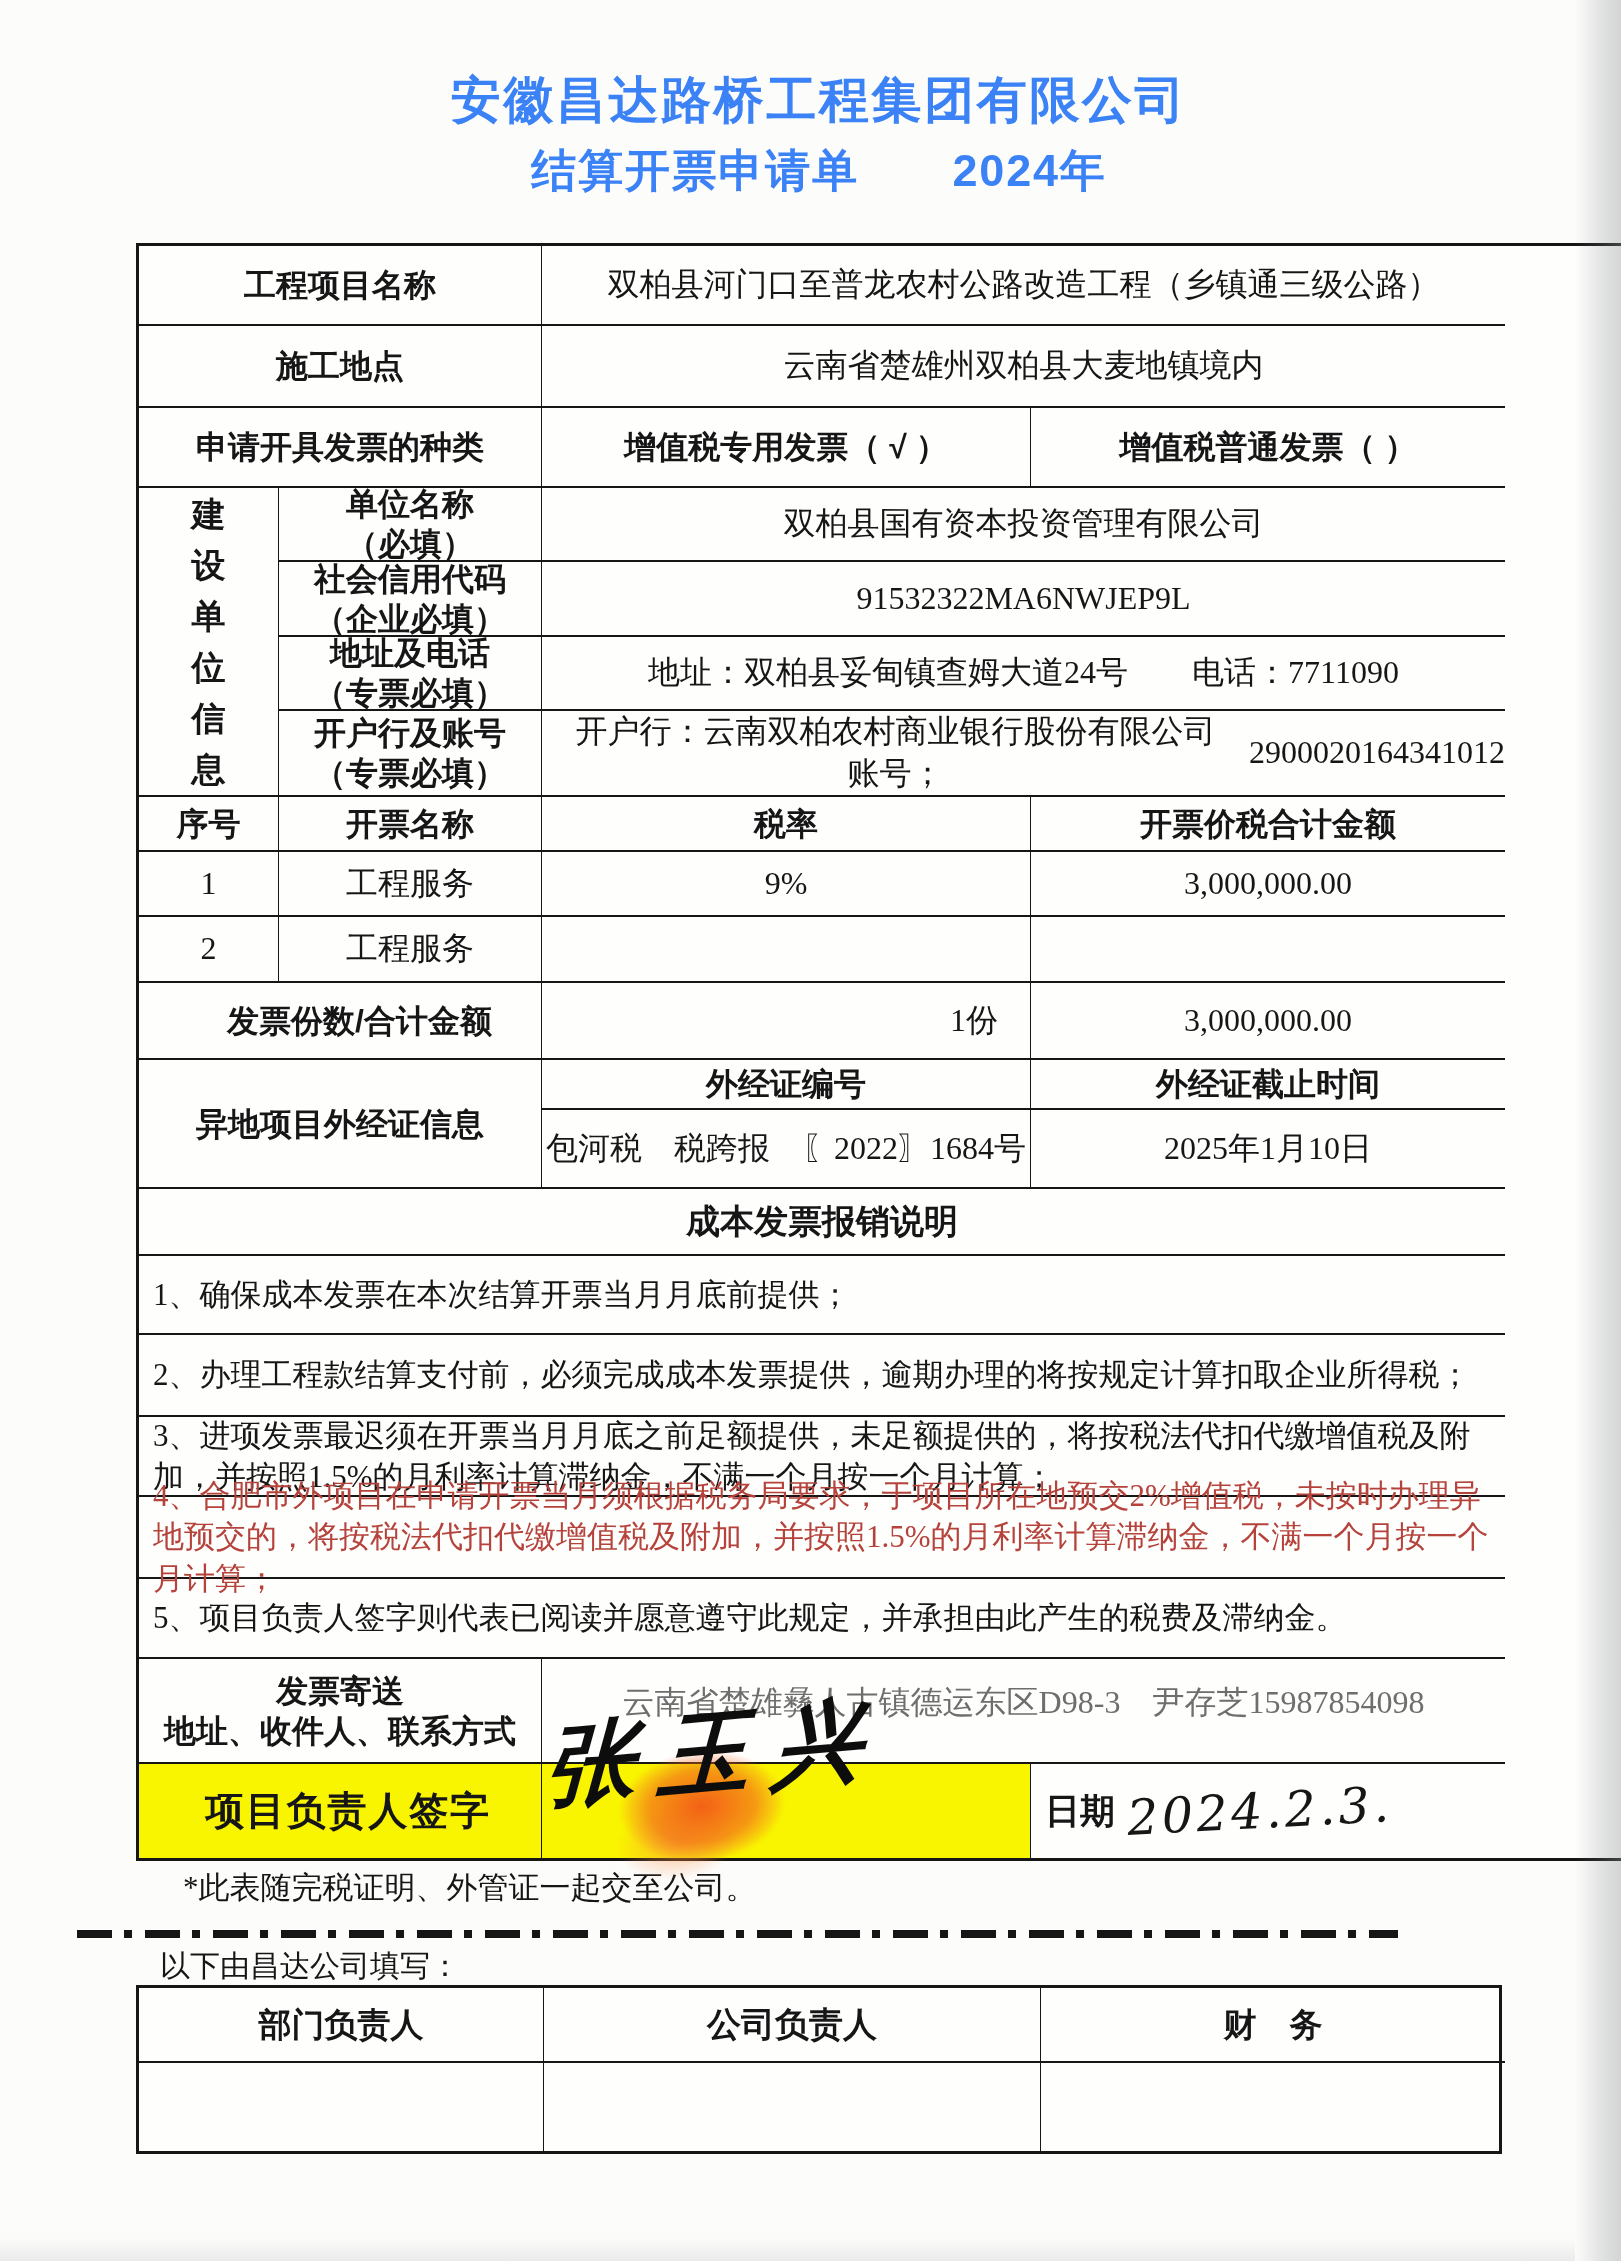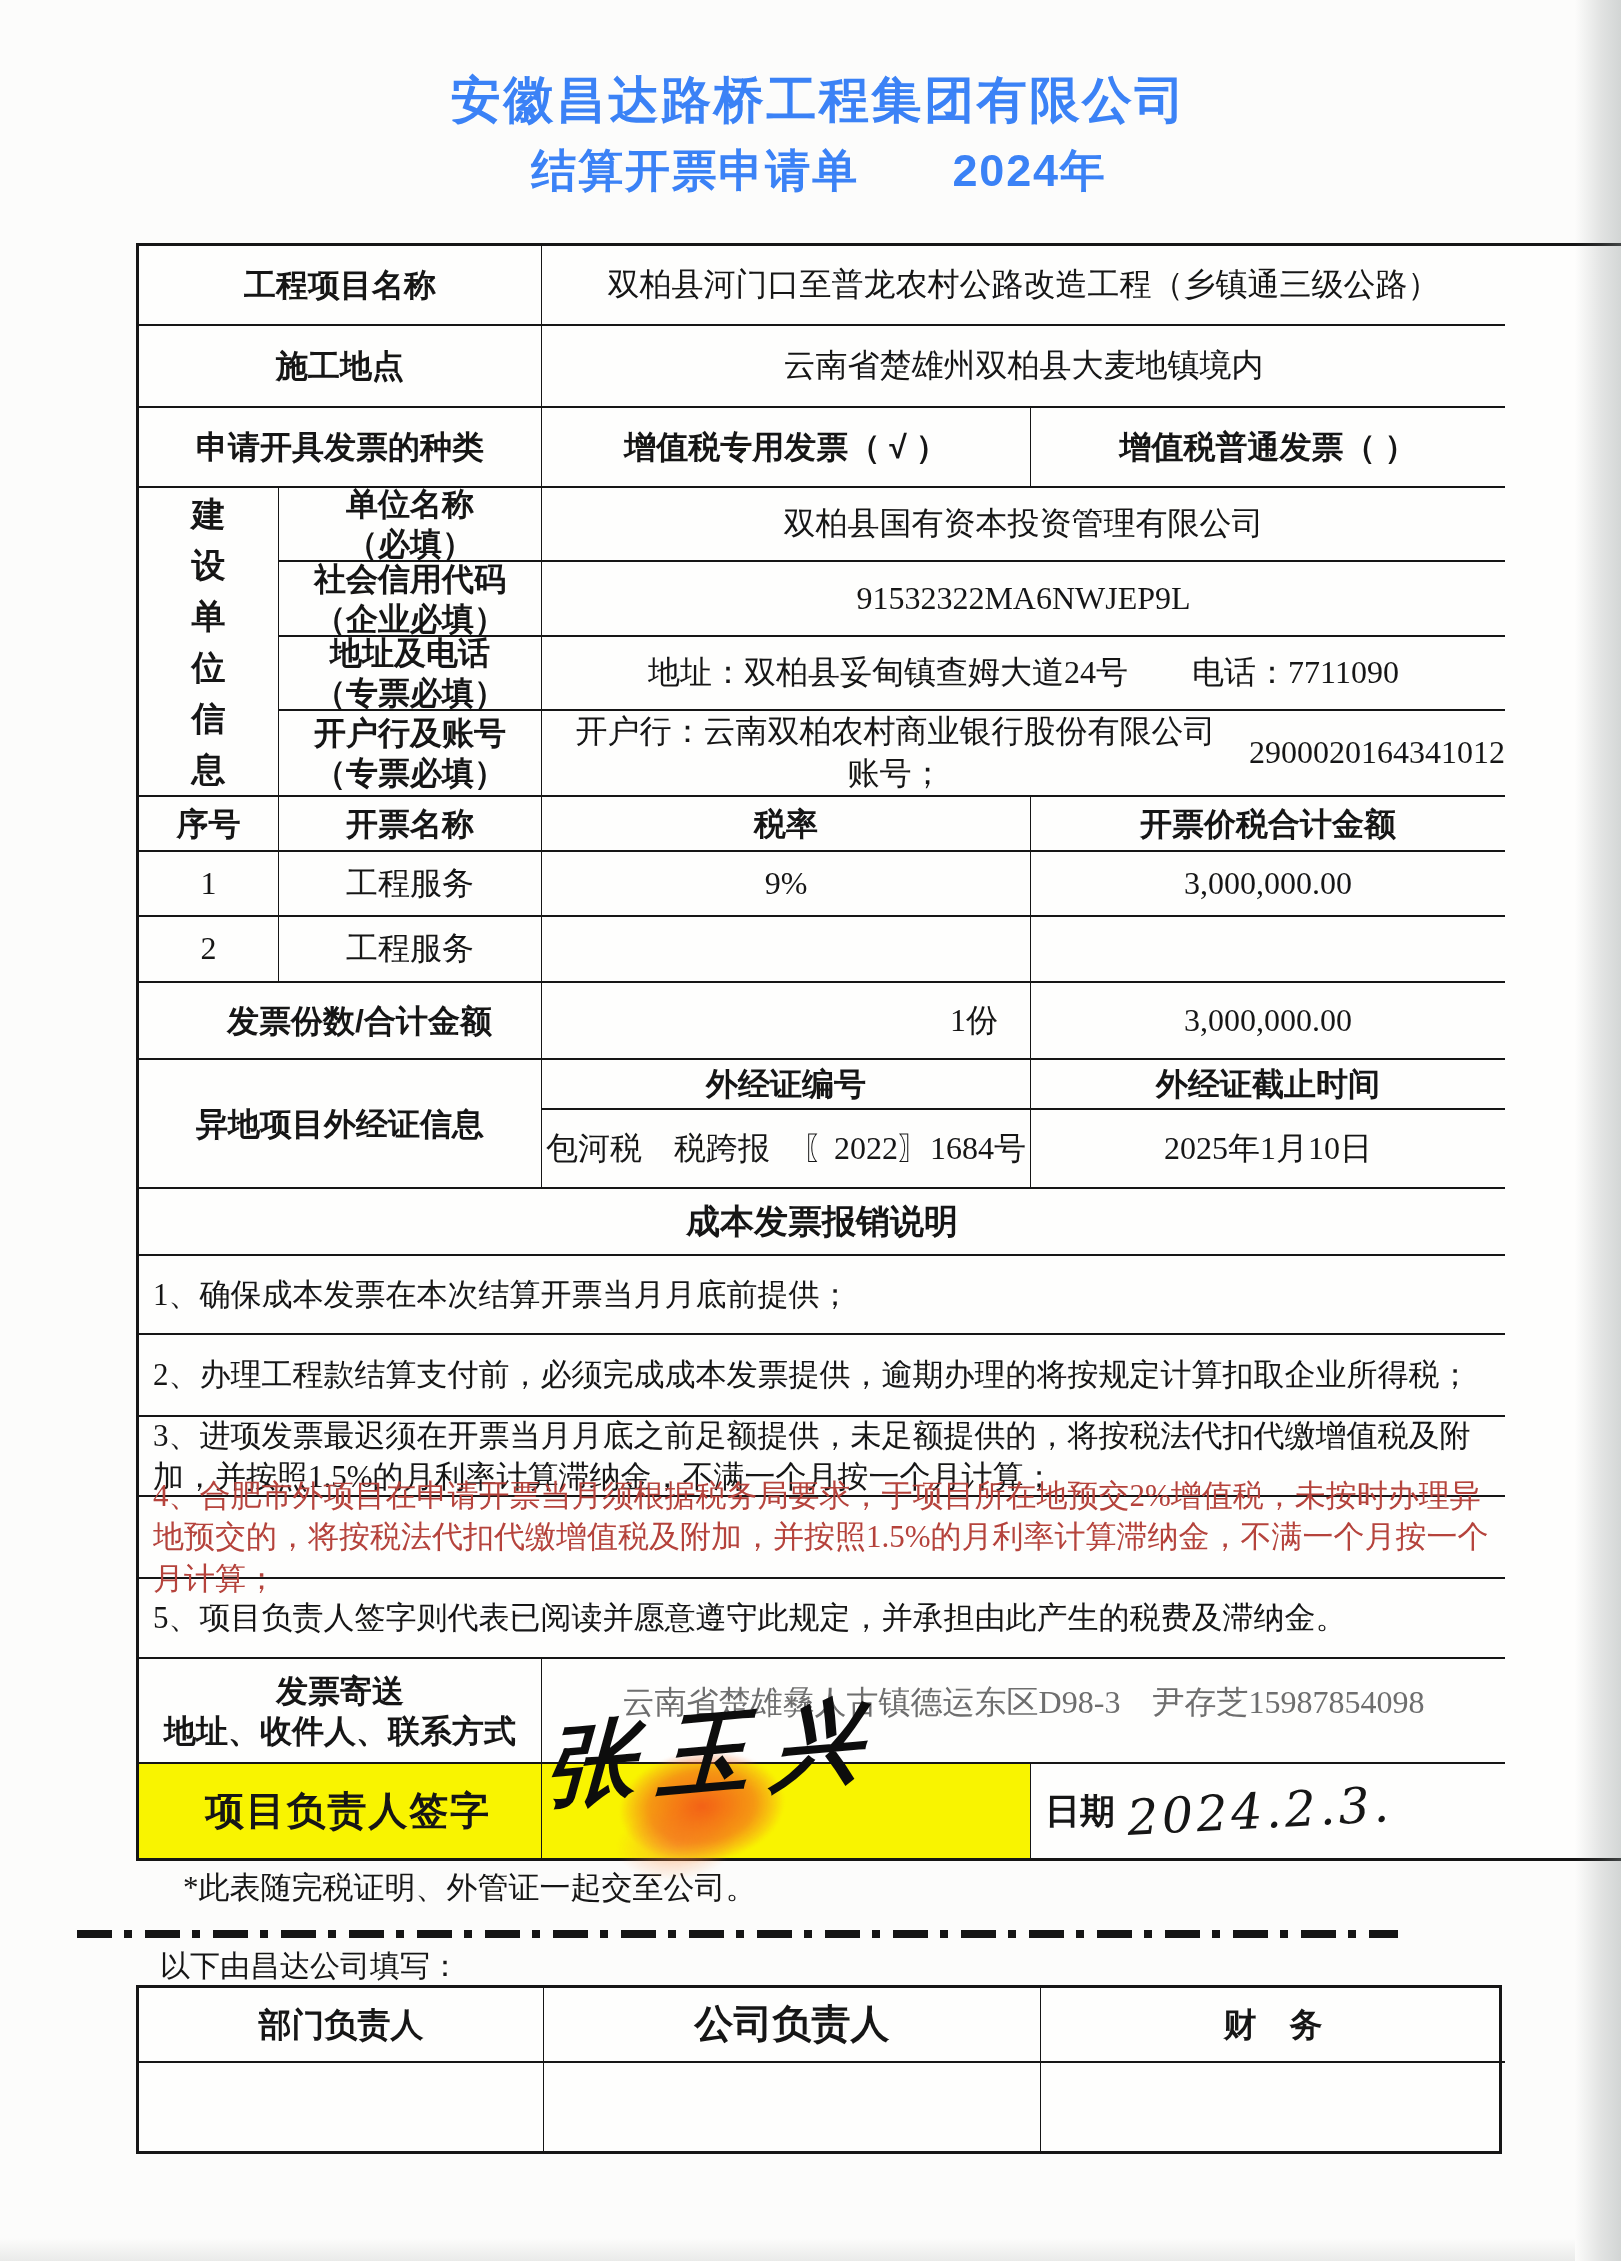--- a/index.html
+++ b/index.html
@@ -174,21 +174,21 @@
   </div>
 
 </div>
 
 <div class="footnote">*此表随完税证明、外管证一起交至公司。</div>
 <div class="dashline"></div>
 <div class="fill-note">以下由昌达公司填写：</div>
 
 <div class="bottom-table">
   <div class="bcell lab" style="grid-row:1;grid-column:1;font-size:33px;">部门负责人</div>
-  <div class="bcell lab" style="grid-row:1;grid-column:2;font-size:39px;">公司负责人</div>
+  <div class="bcell lab" style="grid-row:1;grid-column:2;font-size:34px;">公司负责人</div>
   <div class="bcell lab" style="grid-row:1;grid-column:3;border-right:none;font-size:33px;">财　务</div>
   <div class="bcell" style="grid-row:2;grid-column:1;border-bottom:none;"></div>
   <div class="bcell" style="grid-row:2;grid-column:2;border-bottom:none;"></div>
   <div class="bcell" style="grid-row:2;grid-column:3;border-right:none;border-bottom:none;"></div>
 </div>
 
 <div class="scan-edge"></div>
 <div class="scan-bottom"></div>
 
 

